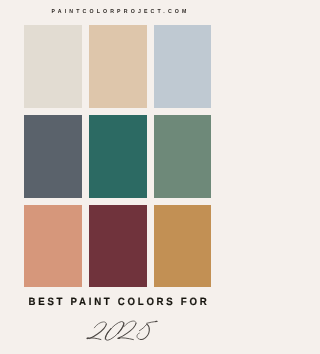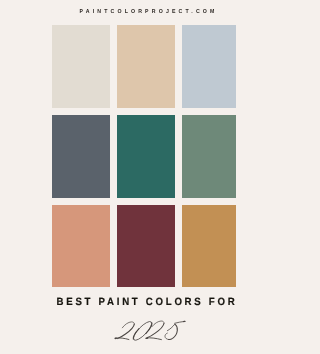--- a/index.html
+++ b/index.html
@@ -1,18 +1,18 @@
 <!DOCTYPE html>
 <html><head>
 <meta charset="utf-8">
 <style>
   html,body{margin:0;padding:0;}
   body{width:236px;height:354px;overflow:hidden;background:#F5F0EC;-webkit-font-smoothing:antialiased;text-rendering:geometricPrecision;
        font-family:"Liberation Sans",sans-serif;}
-  .pin{position:relative;width:236px;height:273px;margin-left:28px;}
+  .pin{position:relative;width:236px;height:273px;}
   .site{position:absolute;left:5px;right:0;top:8px;text-align:center;
         font-size:5.7px;line-height:8px;font-weight:700;letter-spacing:3.42px;color:#2f2a26;
         transform:scaleX(0.92);}
   .grid{position:absolute;left:24.4px;top:24.6px;width:187.1px;height:262.9px;
         display:grid;grid-template-columns:repeat(3,1fr);grid-template-rows:repeat(3,1fr);
         gap:7px 7px;}
   .sw{width:100%;height:100%;}
   .caption{position:absolute;left:2px;right:0;top:295px;text-align:center;
         font-size:10.5px;line-height:14px;font-weight:700;letter-spacing:2.95px;color:#17150f;
         transform:scaleX(0.92);-webkit-text-stroke:0.2px #17150f;}

